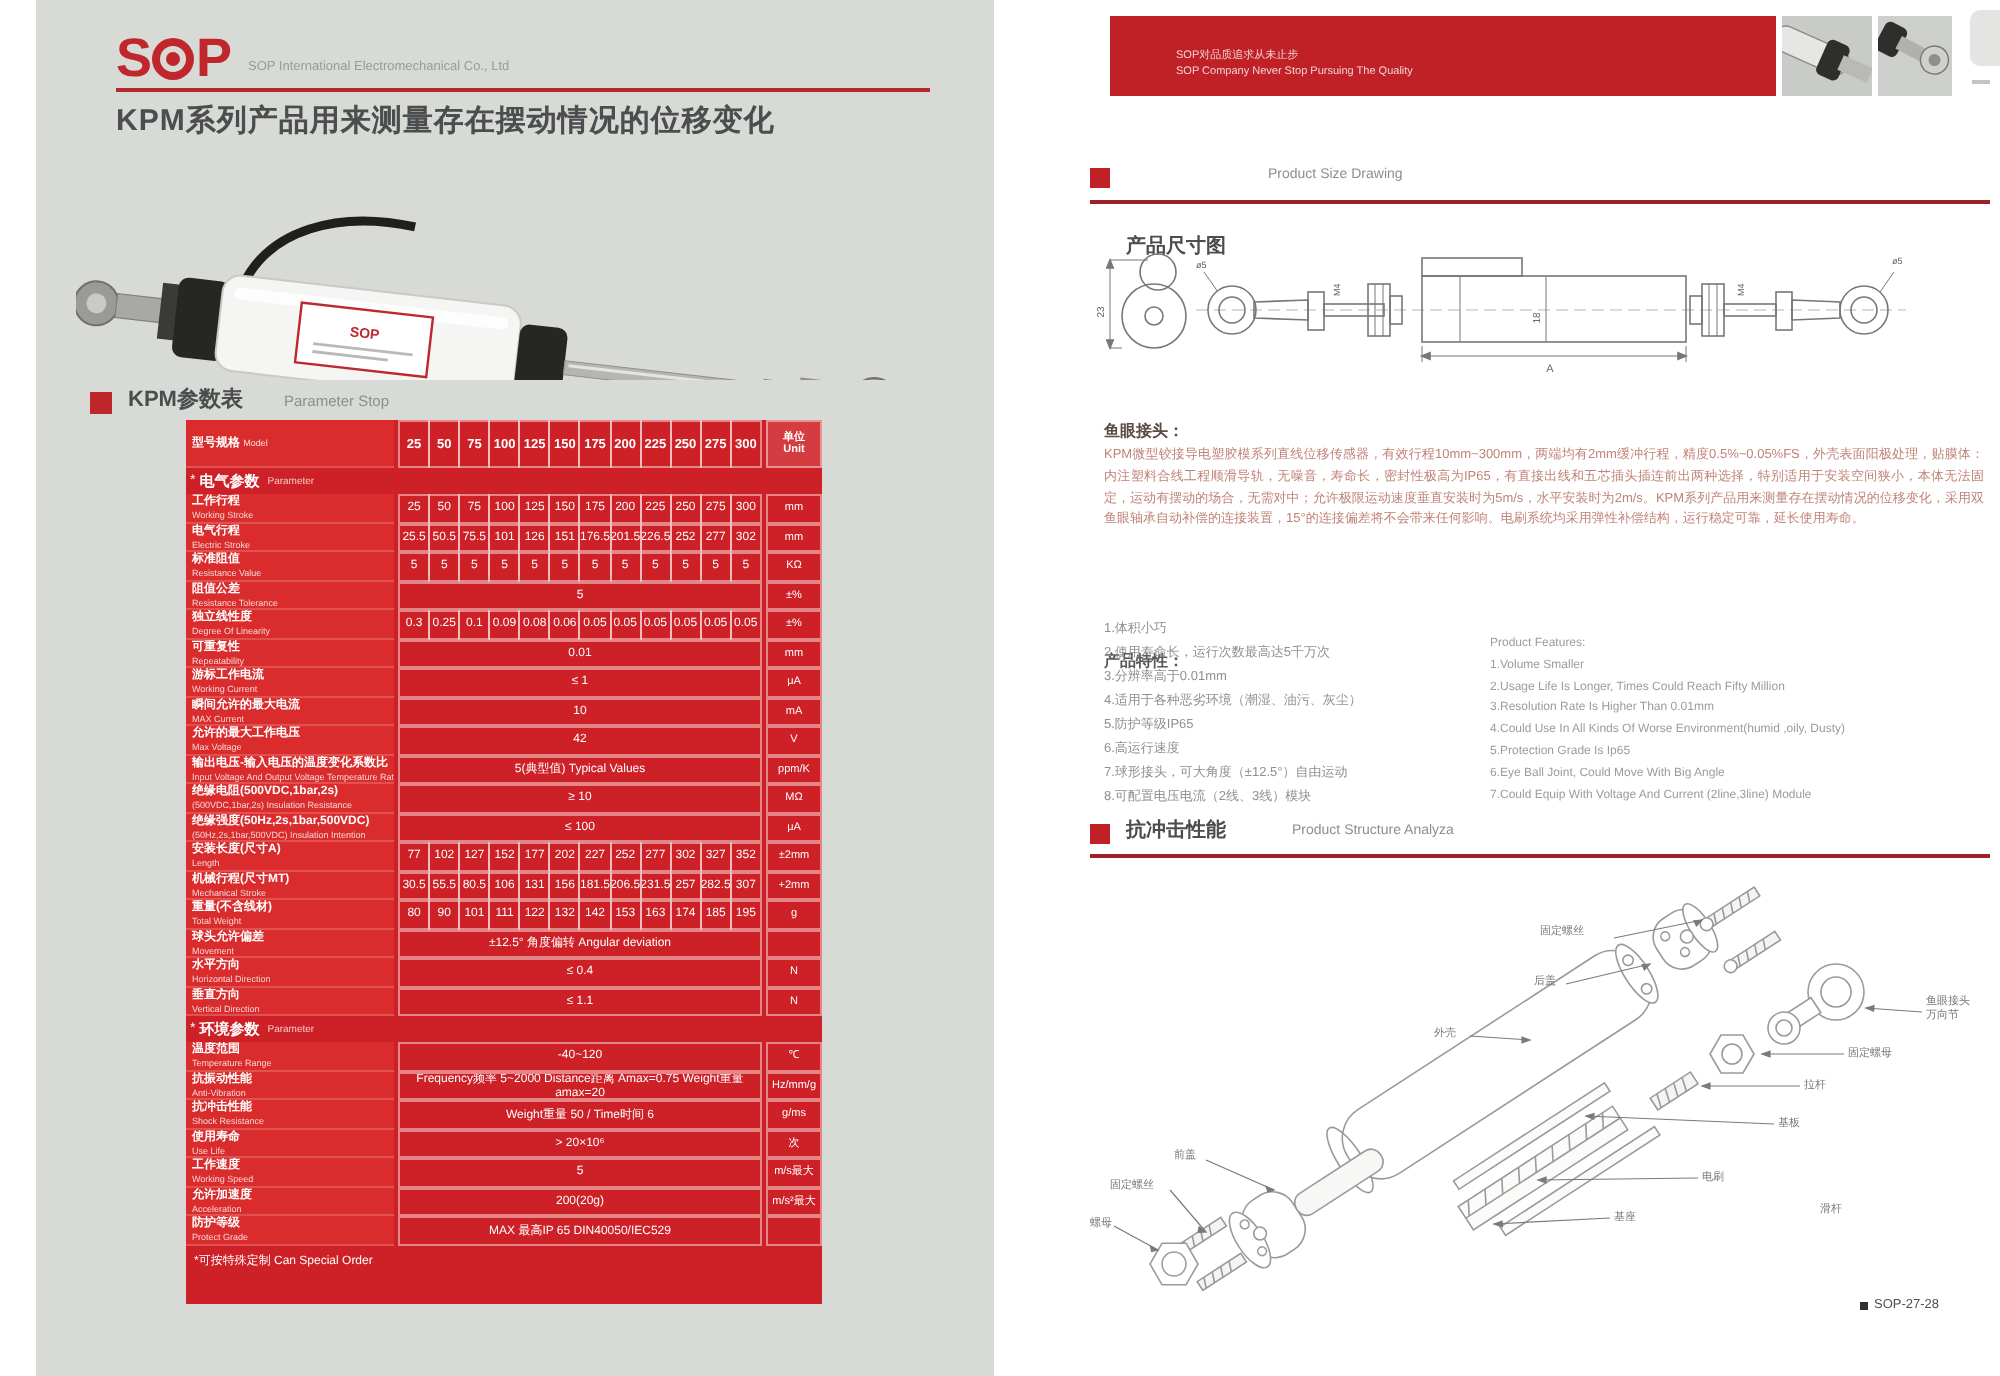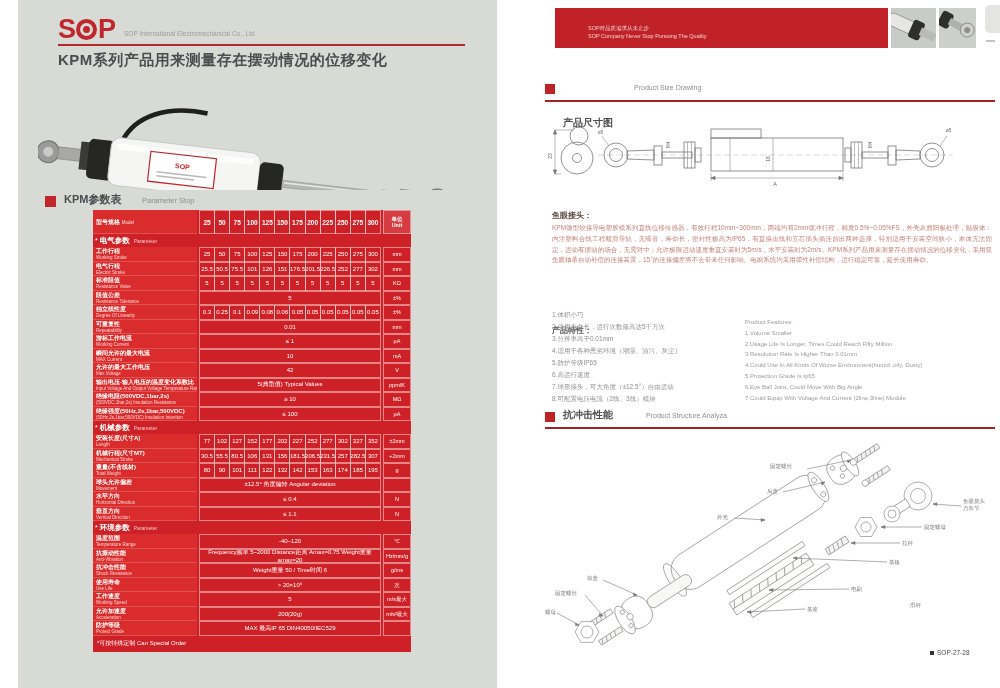--- a/index.html
+++ b/index.html
@@ -297,21 +297,20 @@
       <div class="t-row">
         <div class="t-name">
           <div class="nm-zh">绝缘强度(50Hz,2s,1bar,500VDC)</div>
           <div class="nm-en">(50Hz,2s,1bar,500VDC) Insulation Intention</div>
         </div>
         <div class="t-cells">
           <div class="t-cell t-span">≤ 100</div>
         </div>
         <div class="t-unit">μA</div>
       </div>
-      <div class="t-sec">* <b>机械参数</b><span class="sec-en">Parameter</span></div>
       <div class="t-row">
         <div class="t-name">
           <div class="nm-zh">安装长度(尺寸A)</div>
           <div class="nm-en">Length</div>
         </div>
         <div class="t-cells">
           <div class="t-cell">77</div>
           <div class="t-cell">102</div>
           <div class="t-cell">127</div>
           <div class="t-cell">152</div>

